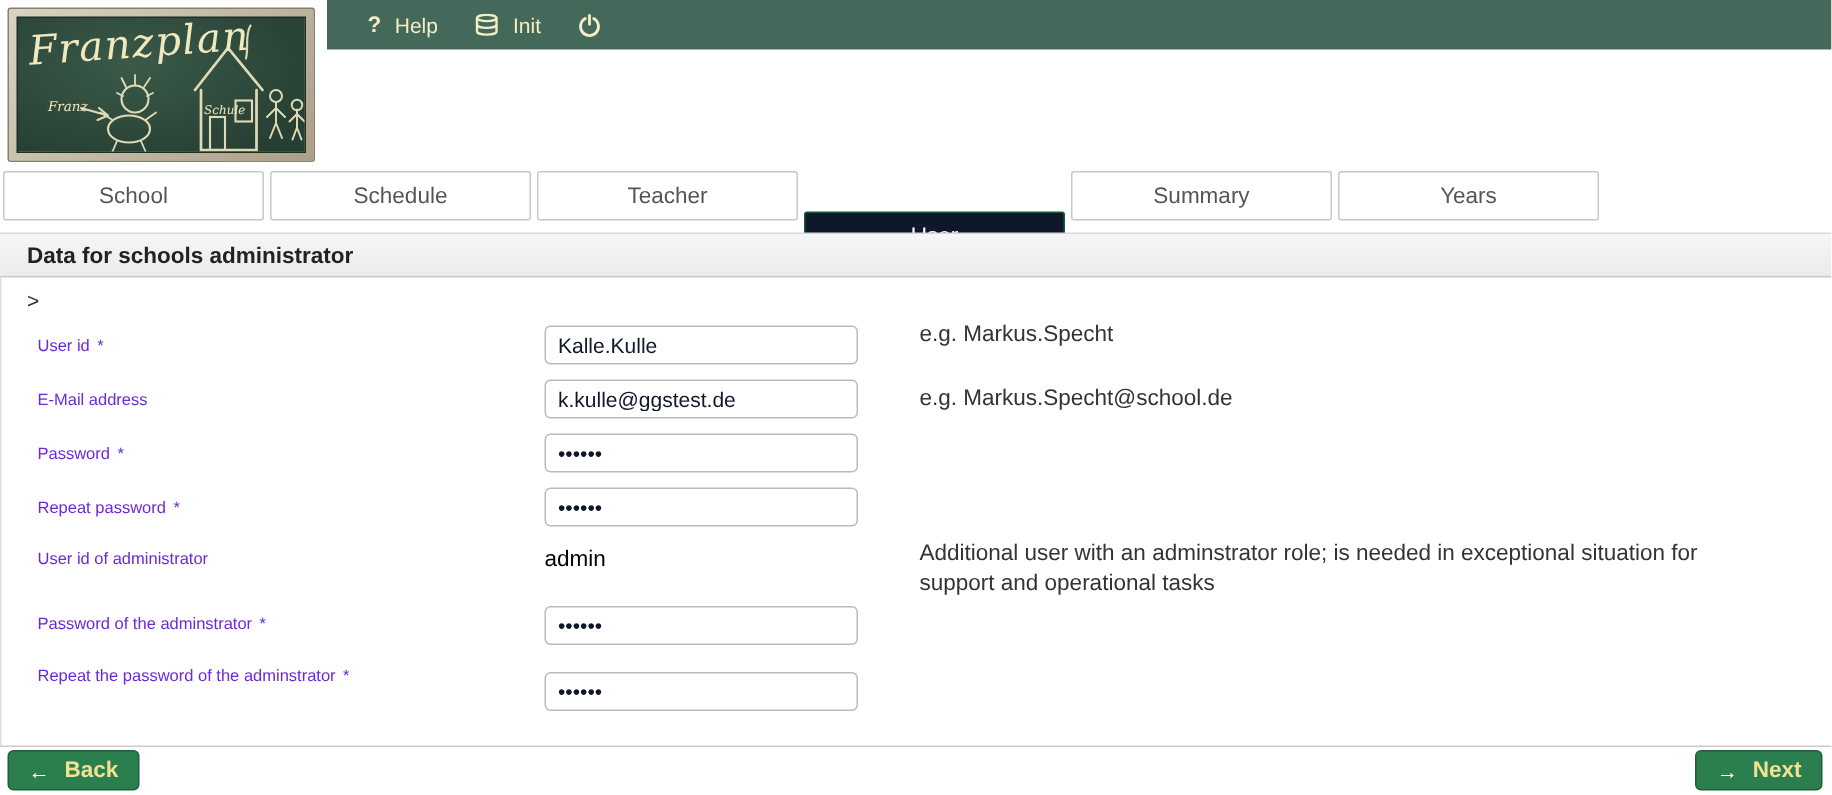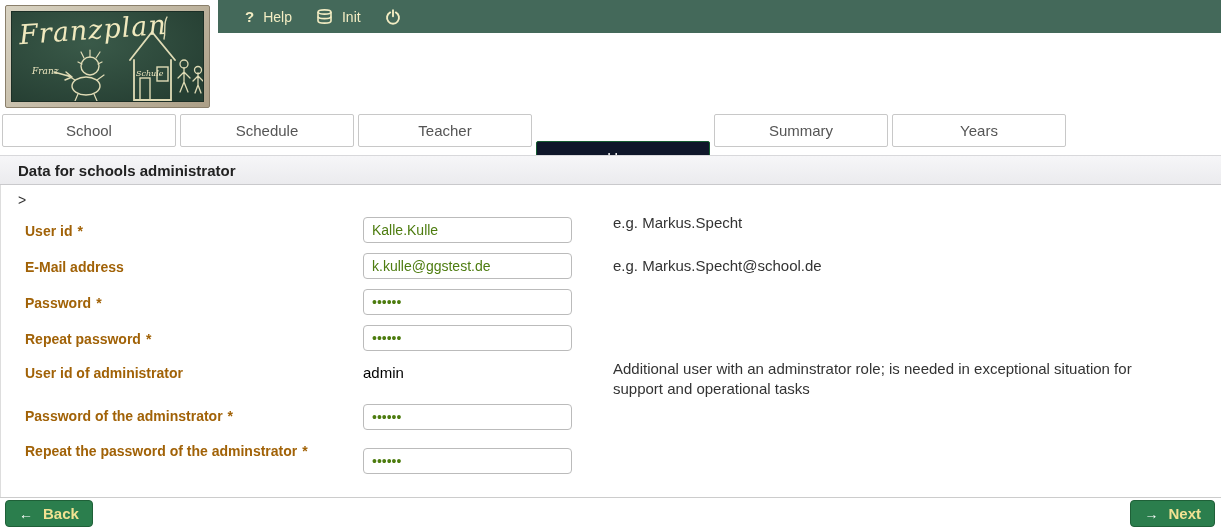--- a/index.html
+++ b/index.html
@@ -49,27 +49,27 @@
     background:linear-gradient(#f6f6f8,#ebebee);
     border-top:1px solid #d8d8db;border-bottom:1px solid #c9c9cc;
     display:flex;align-items:center;padding-left:18px;
     font-weight:bold;font-size:15px;color:#222;
   }
   .crumb{position:absolute;left:18px;top:192px;font-size:14px;color:#333;}
   .content-edge{position:absolute;left:0;top:185px;height:312px;width:0;border-left:1px solid #ddd;}
   
   .flabel{
     position:absolute;left:25px;width:300px;
-    font-weight:bold;font-size:14px;color:#a16207;line-height:20px;
+    font-weight:normal;font-size:11px;color:#6d28d9;line-height:20px;
   }
   .flabel .mark{margin-left:5px;}
   .finput{
     position:absolute;left:363px;width:209px;height:26px;box-sizing:border-box;
     border:1px solid #bbb;border-radius:4px;padding:2px 8px;
-    font-size:14px;color:#4d7c0f;font-family:"Liberation Sans",sans-serif;background:#fff;
+    font-size:14px;color:#0f172a;font-family:"Liberation Sans",sans-serif;background:#fff;
   }
   .fstatic{position:absolute;left:363px;font-size:15px;color:#000000;text-align:right;}
   .fhint{position:absolute;left:613px;width:570px;font-size:15px;color:#333;line-height:20px;}
   
   .divider{position:absolute;left:0;top:497px;width:1221px;border-top:1px solid #ccc;}
   .btn{
     position:absolute;top:500px;height:27px;box-sizing:border-box;
     background:#2b7e4d;border:1px solid #1f6038;border-radius:4px;
     color:#f1e292;font-weight:bold;font-size:15px;
     display:flex;align-items:center;gap:10px;padding:0 13px;cursor:pointer;

